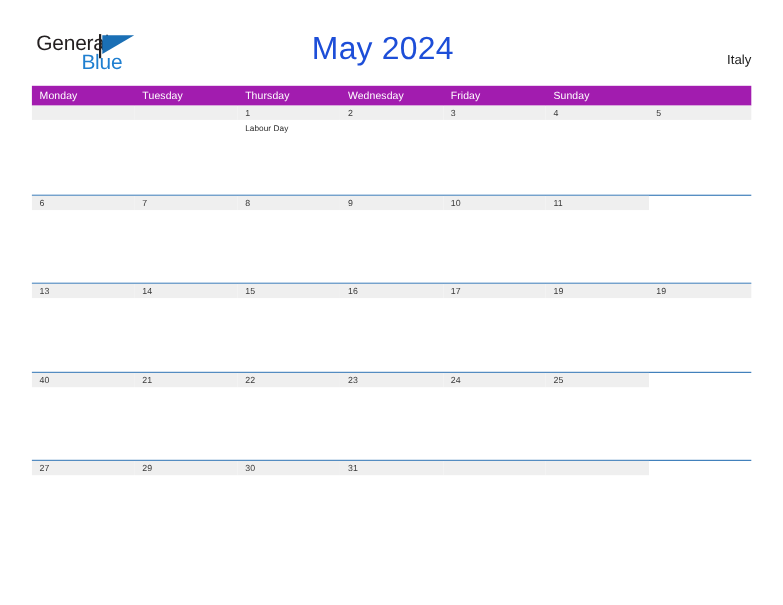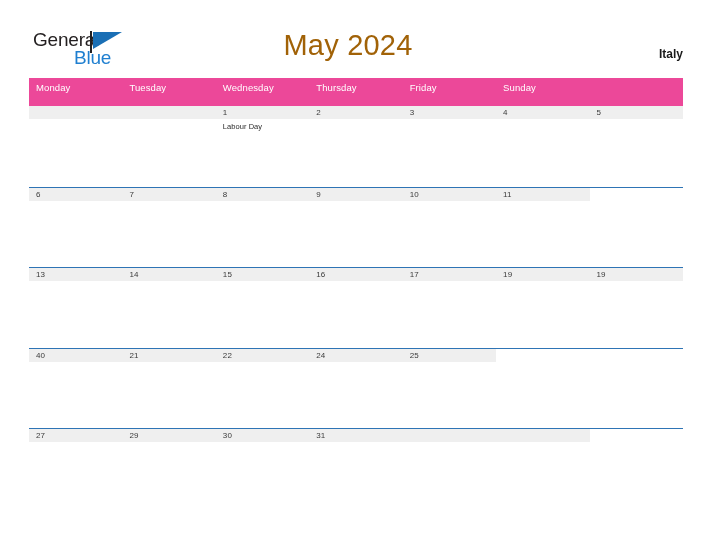--- a/index.html
+++ b/index.html
@@ -83,47 +83,46 @@
     border-bottom: 17px solid transparent;
   }
 
   .title {
     position: absolute;
     left: 0;
     top: 29px;
     width: 696px;
     text-align: center;
     font-size: 29px;
-    color: #a16207;
+    color: #1d4ed8;
     letter-spacing: 0.2px;
   }
 
   .country {
     position: absolute;
     right: 29px;
     top: 47px;
     font-size: 12px;
     color: #1a1a1a;
     text-align: left;
-    font-weight: bold;
   }
 
   
   .calendar {
     position: absolute;
     left: 29px;
     top: 78px;
     width: 654px;
   }
 
   .weekday-row {
     display: flex;
     width: 654px;
-    height: 28px;
-    background: #ec4899;
+    height: 18px;
+    background: #a21caf;
   }
   .weekday-cell {
     width: 93.43px;
     height: 18px;
     box-sizing: border-box;
     padding-left: 7px;
     display: flex;
     align-items: center;
     font-size: 9.5px;
     color: #ffffff;
@@ -194,22 +193,22 @@
 
     <div class="country">Italy</div>
 
   </div>
 
   <div class="calendar">
 
     <div class="weekday-row">
       <div class="weekday-cell">Monday</div>
       <div class="weekday-cell">Tuesday</div>
+      <div class="weekday-cell">Thursday</div>
       <div class="weekday-cell">Wednesday</div>
-      <div class="weekday-cell">Thursday</div>
       <div class="weekday-cell">Friday</div>
       <div class="weekday-cell">Sunday</div>
     </div>
 
     <div class="week-row first">
       <div class="day-cell">
         <div class="day-number empty"></div>
         <div class="day-events"></div>
       </div>
       <div class="day-cell">
@@ -305,20 +304,24 @@
       </div>
       <div class="day-cell">
         <div class="day-number">21</div>
         <div class="day-events"></div>
       </div>
       <div class="day-cell">
         <div class="day-number">22</div>
         <div class="day-events"></div>
       </div>
       <div class="day-cell">
+        <div class="day-number">23</div>
+        <div class="day-events"></div>
+      </div>
+      <div class="day-cell">
         <div class="day-number">24</div>
         <div class="day-events"></div>
       </div>
       <div class="day-cell">
         <div class="day-number">25</div>
         <div class="day-events"></div>
       </div>
     </div>
 
     <div class="week-row">

